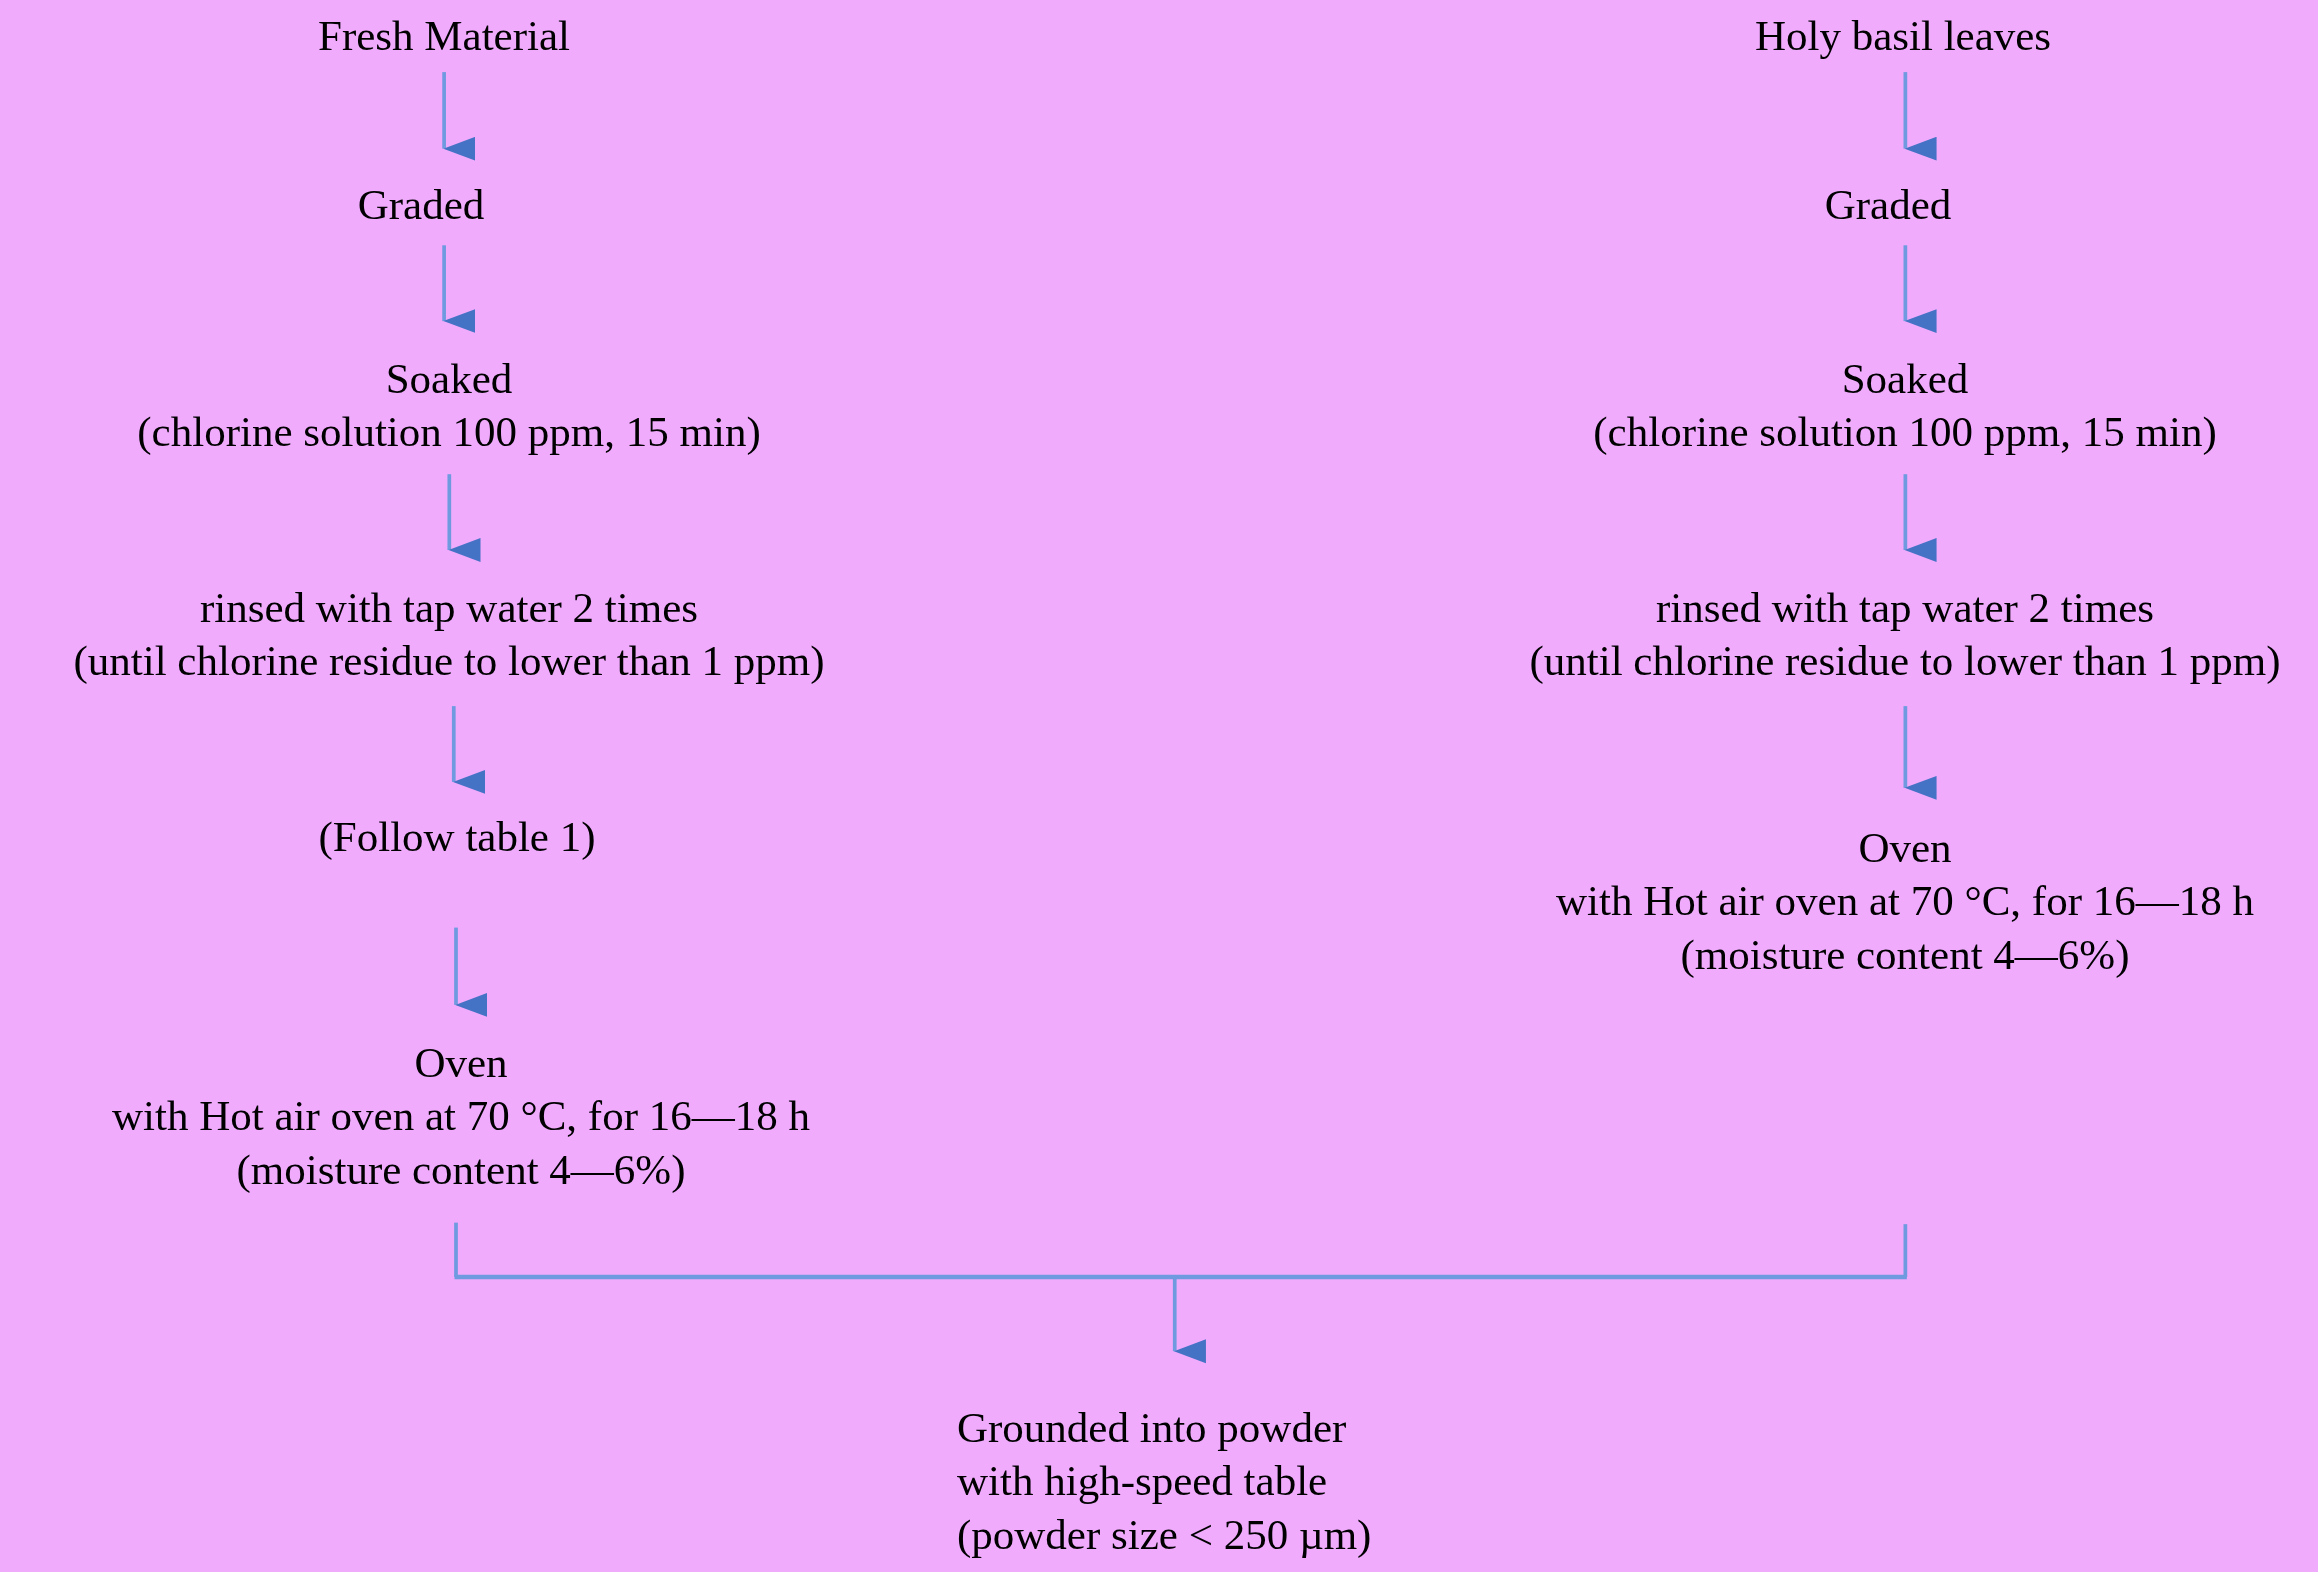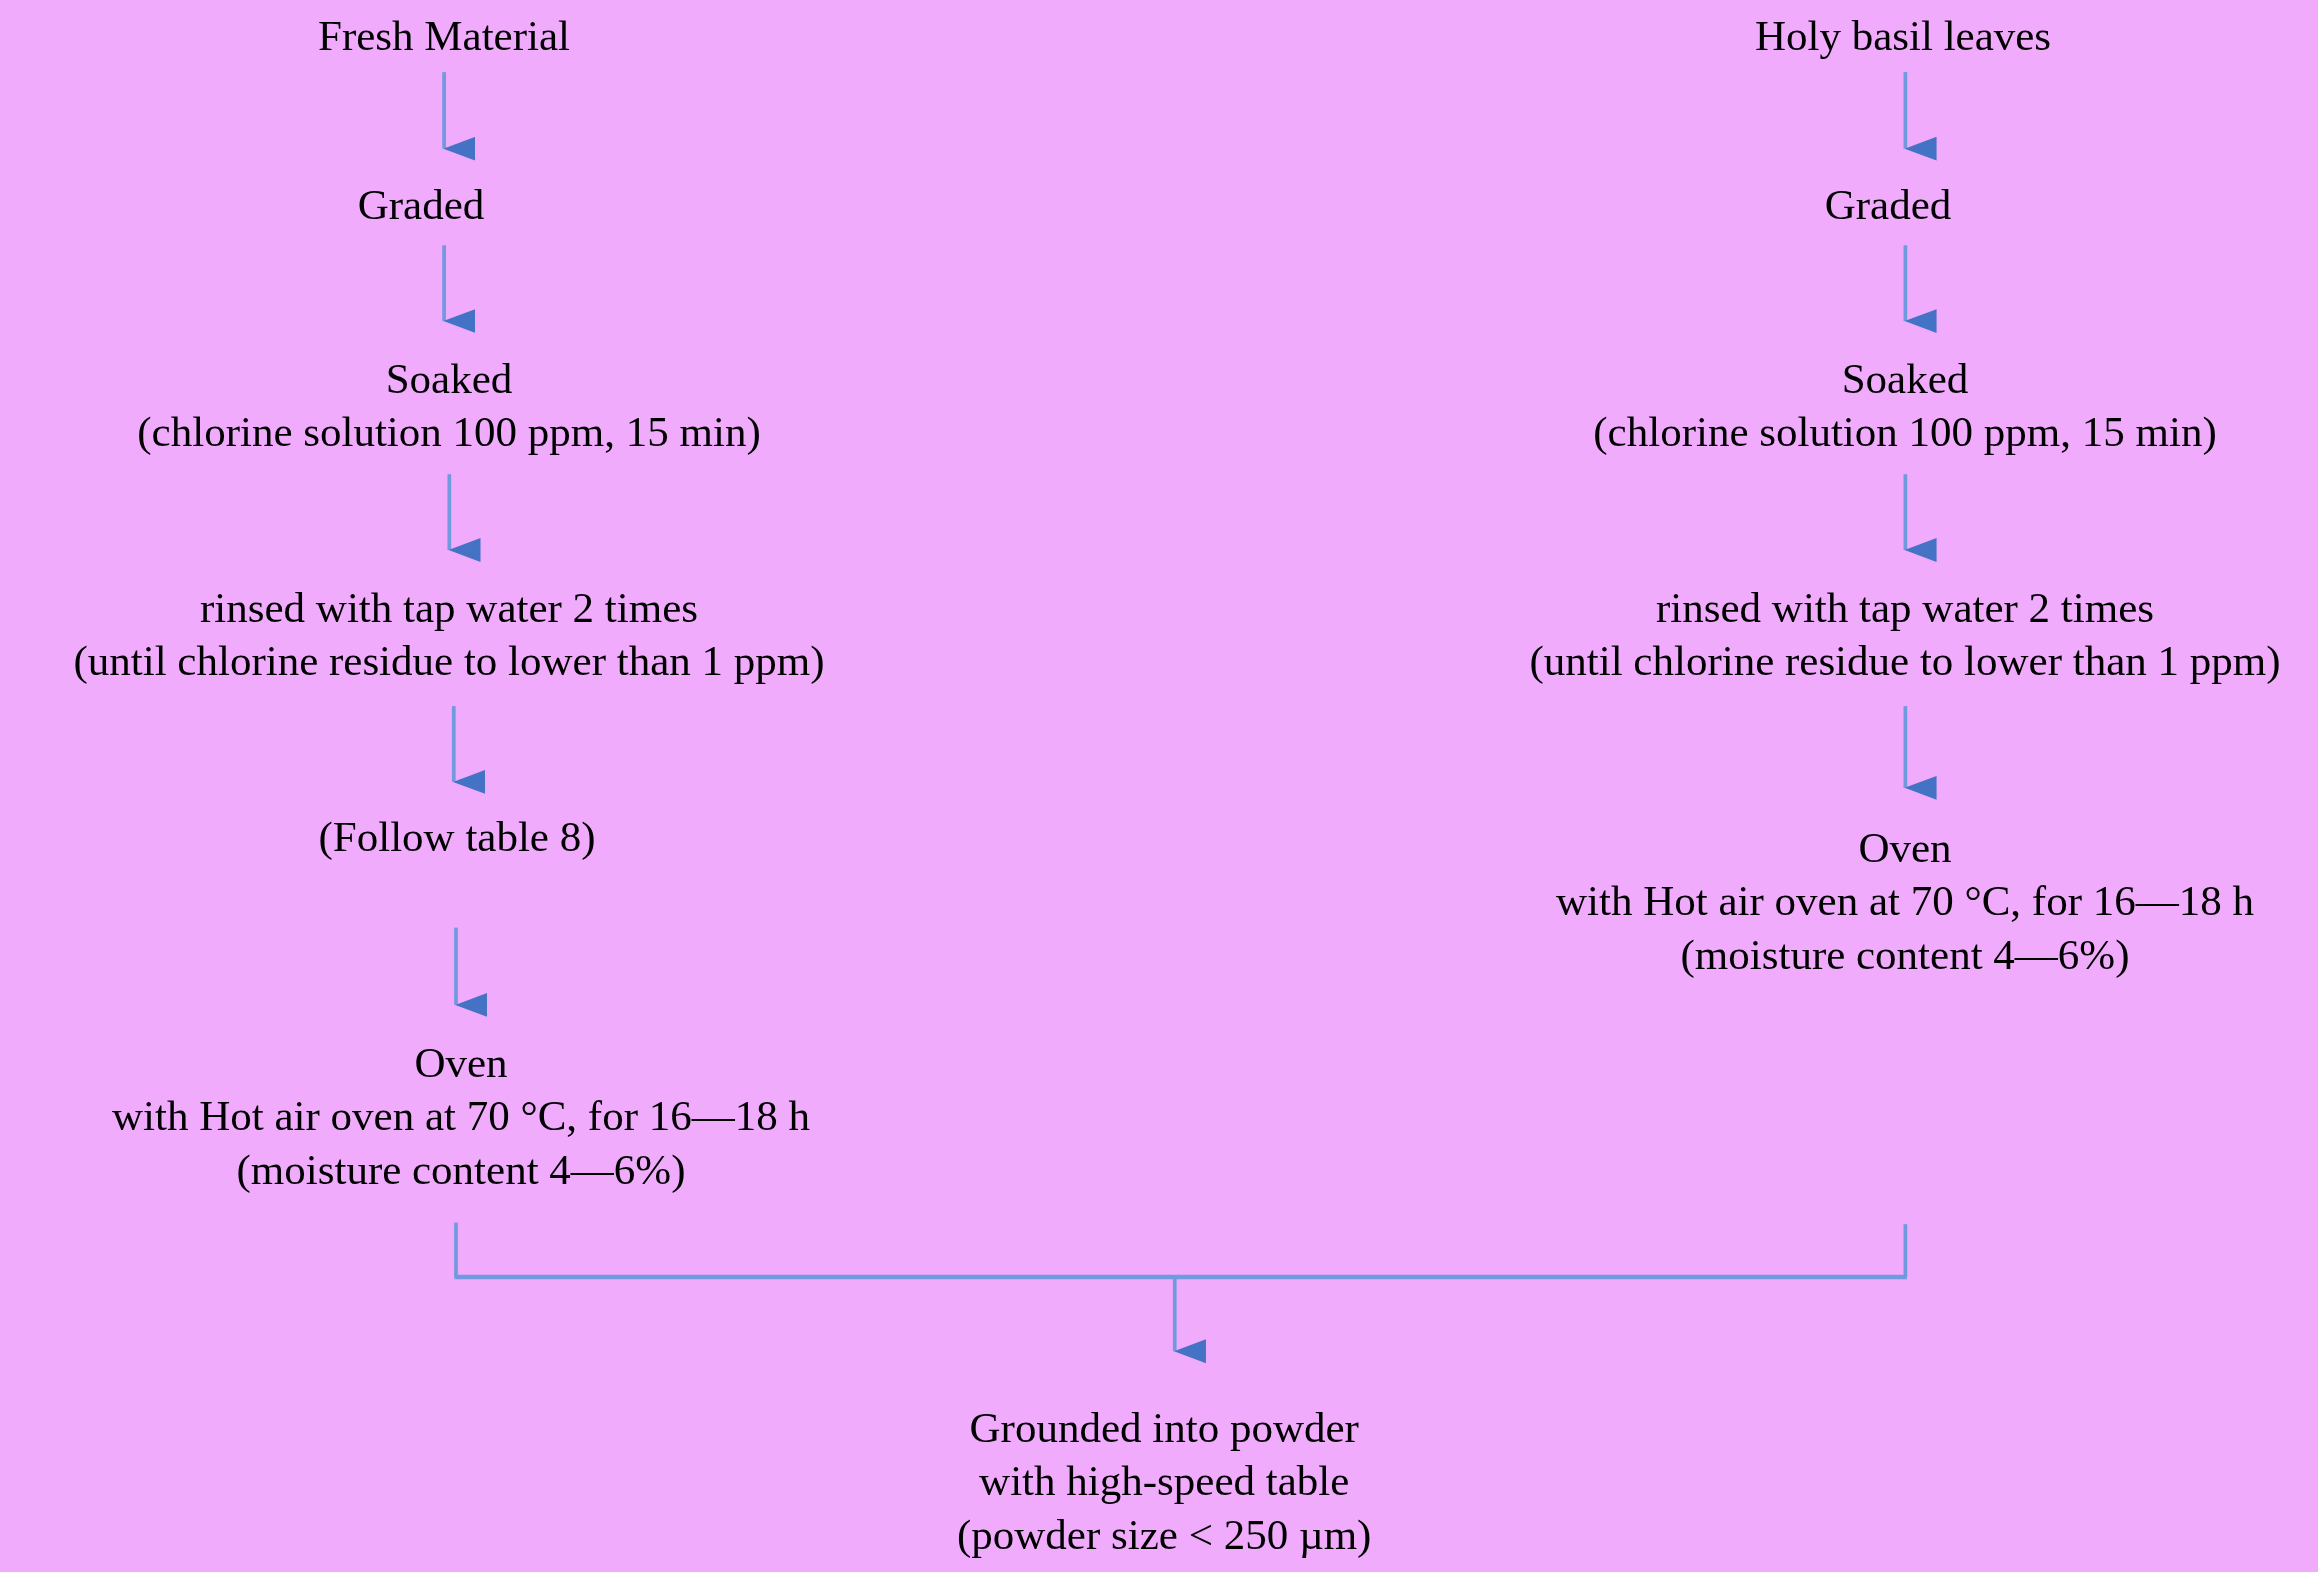--- a/index.html
+++ b/index.html
@@ -30,21 +30,21 @@
     position: absolute;
     white-space: nowrap;
     line-height: 1.24;
     font-size: 43px;
     color: #000000;
   }
   .node .line {
     display: block;
   }
   .ctr { text-align: center; transform: translateX(-50%); }
-  .lft { text-align: center; }
+  .lft { text-align: left; }
 </style>
 </head>
 <body>
 
 <div id="stage">
 
   <svg id="edges" viewBox="0 0 3119 2115">
     <defs>
       <marker id="arrowhead" markerWidth="7" markerHeight="9" refX="3.2" refY="8.4" orient="auto" markerUnits="strokeWidth">
         <path d="M 0 0 L 6.4 0 L 3.2 8.6 Z" fill="#4472c4"></path>
@@ -80,21 +80,21 @@
     <span class="line">Soaked</span>
     <span class="line">(chlorine solution 100 ppm,  15 min)</span>
   </div>
 
   <div class="node ctr" style="left:449px; top:581px;">
     <span class="line">rinsed with tap water 2 times</span>
     <span class="line">(until chlorine residue to lower than 1 ppm)</span>
   </div>
 
   <div class="node ctr" style="left:457px; top:810px;">
-    <span class="line">(Follow table 8)</span>
+    <span class="line">(Follow table 1)</span>
   </div>
 
   <div class="node ctr" style="left:461px; top:1036px;">
     <span class="line">Oven</span>
     <span class="line">with Hot air oven at 70 °C, for 16—18 h</span>
     <span class="line">(moisture content 4—6%)</span>
   </div>
 
   <div class="node ctr" style="left:1903px; top:9px;">
     <span class="line">Holy basil leaves</span>

